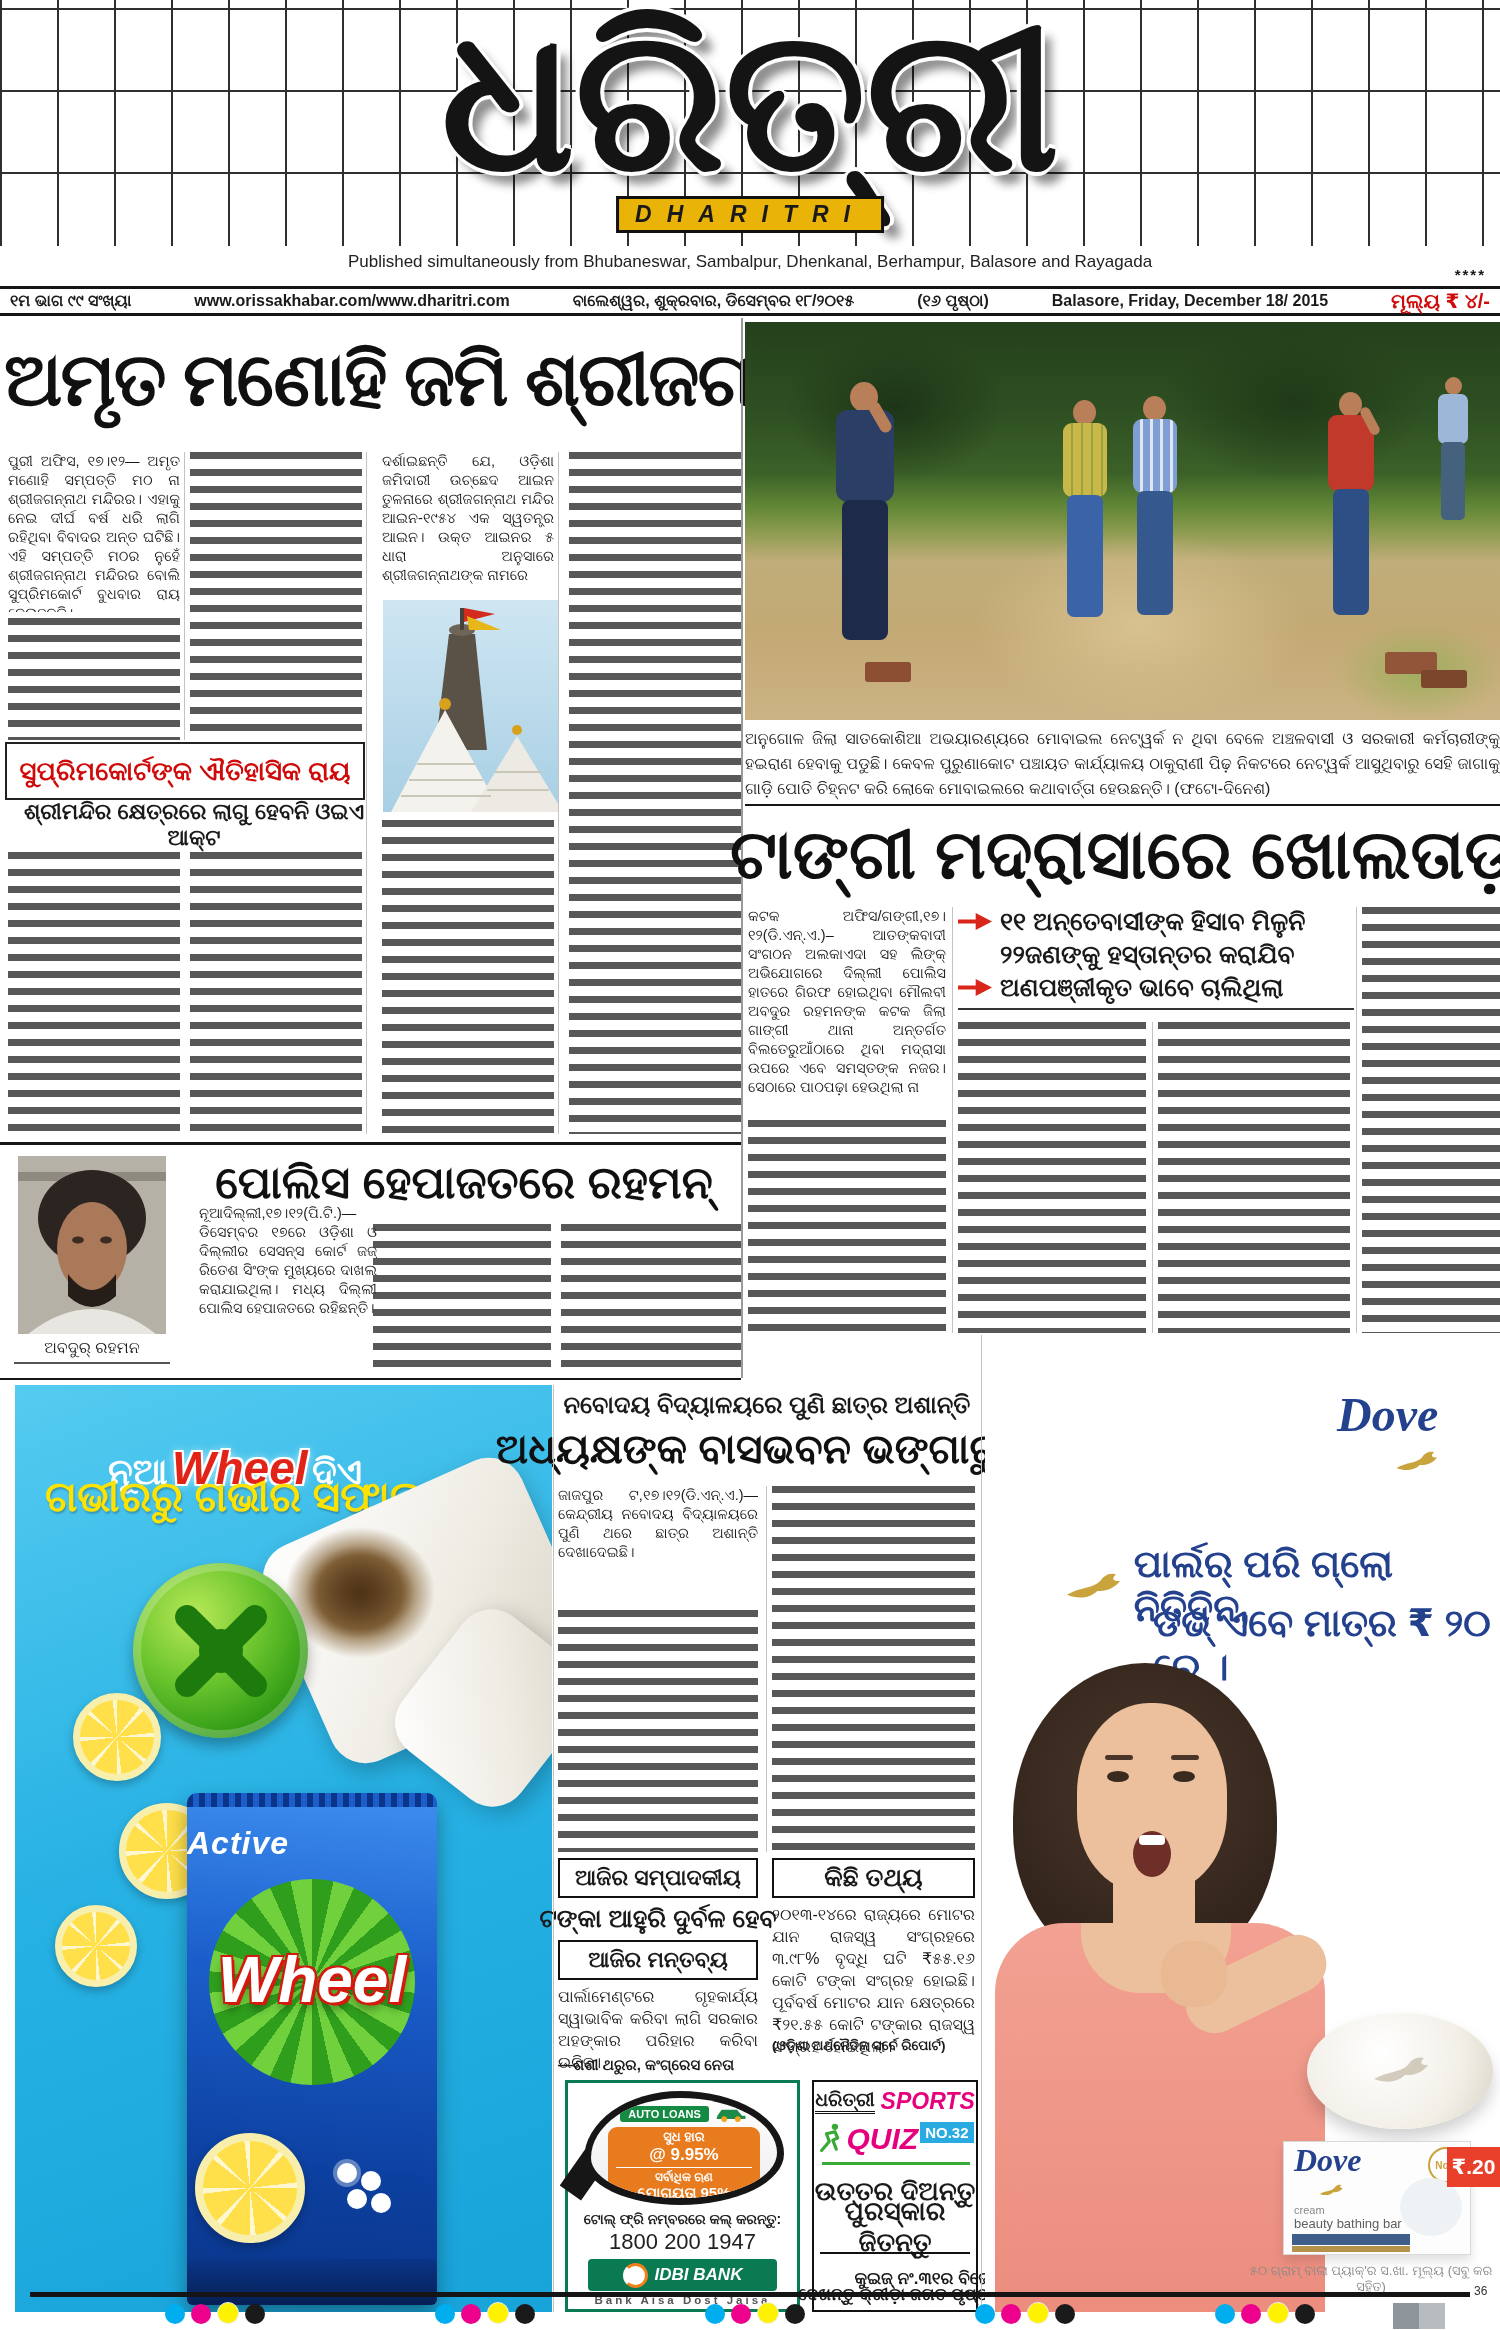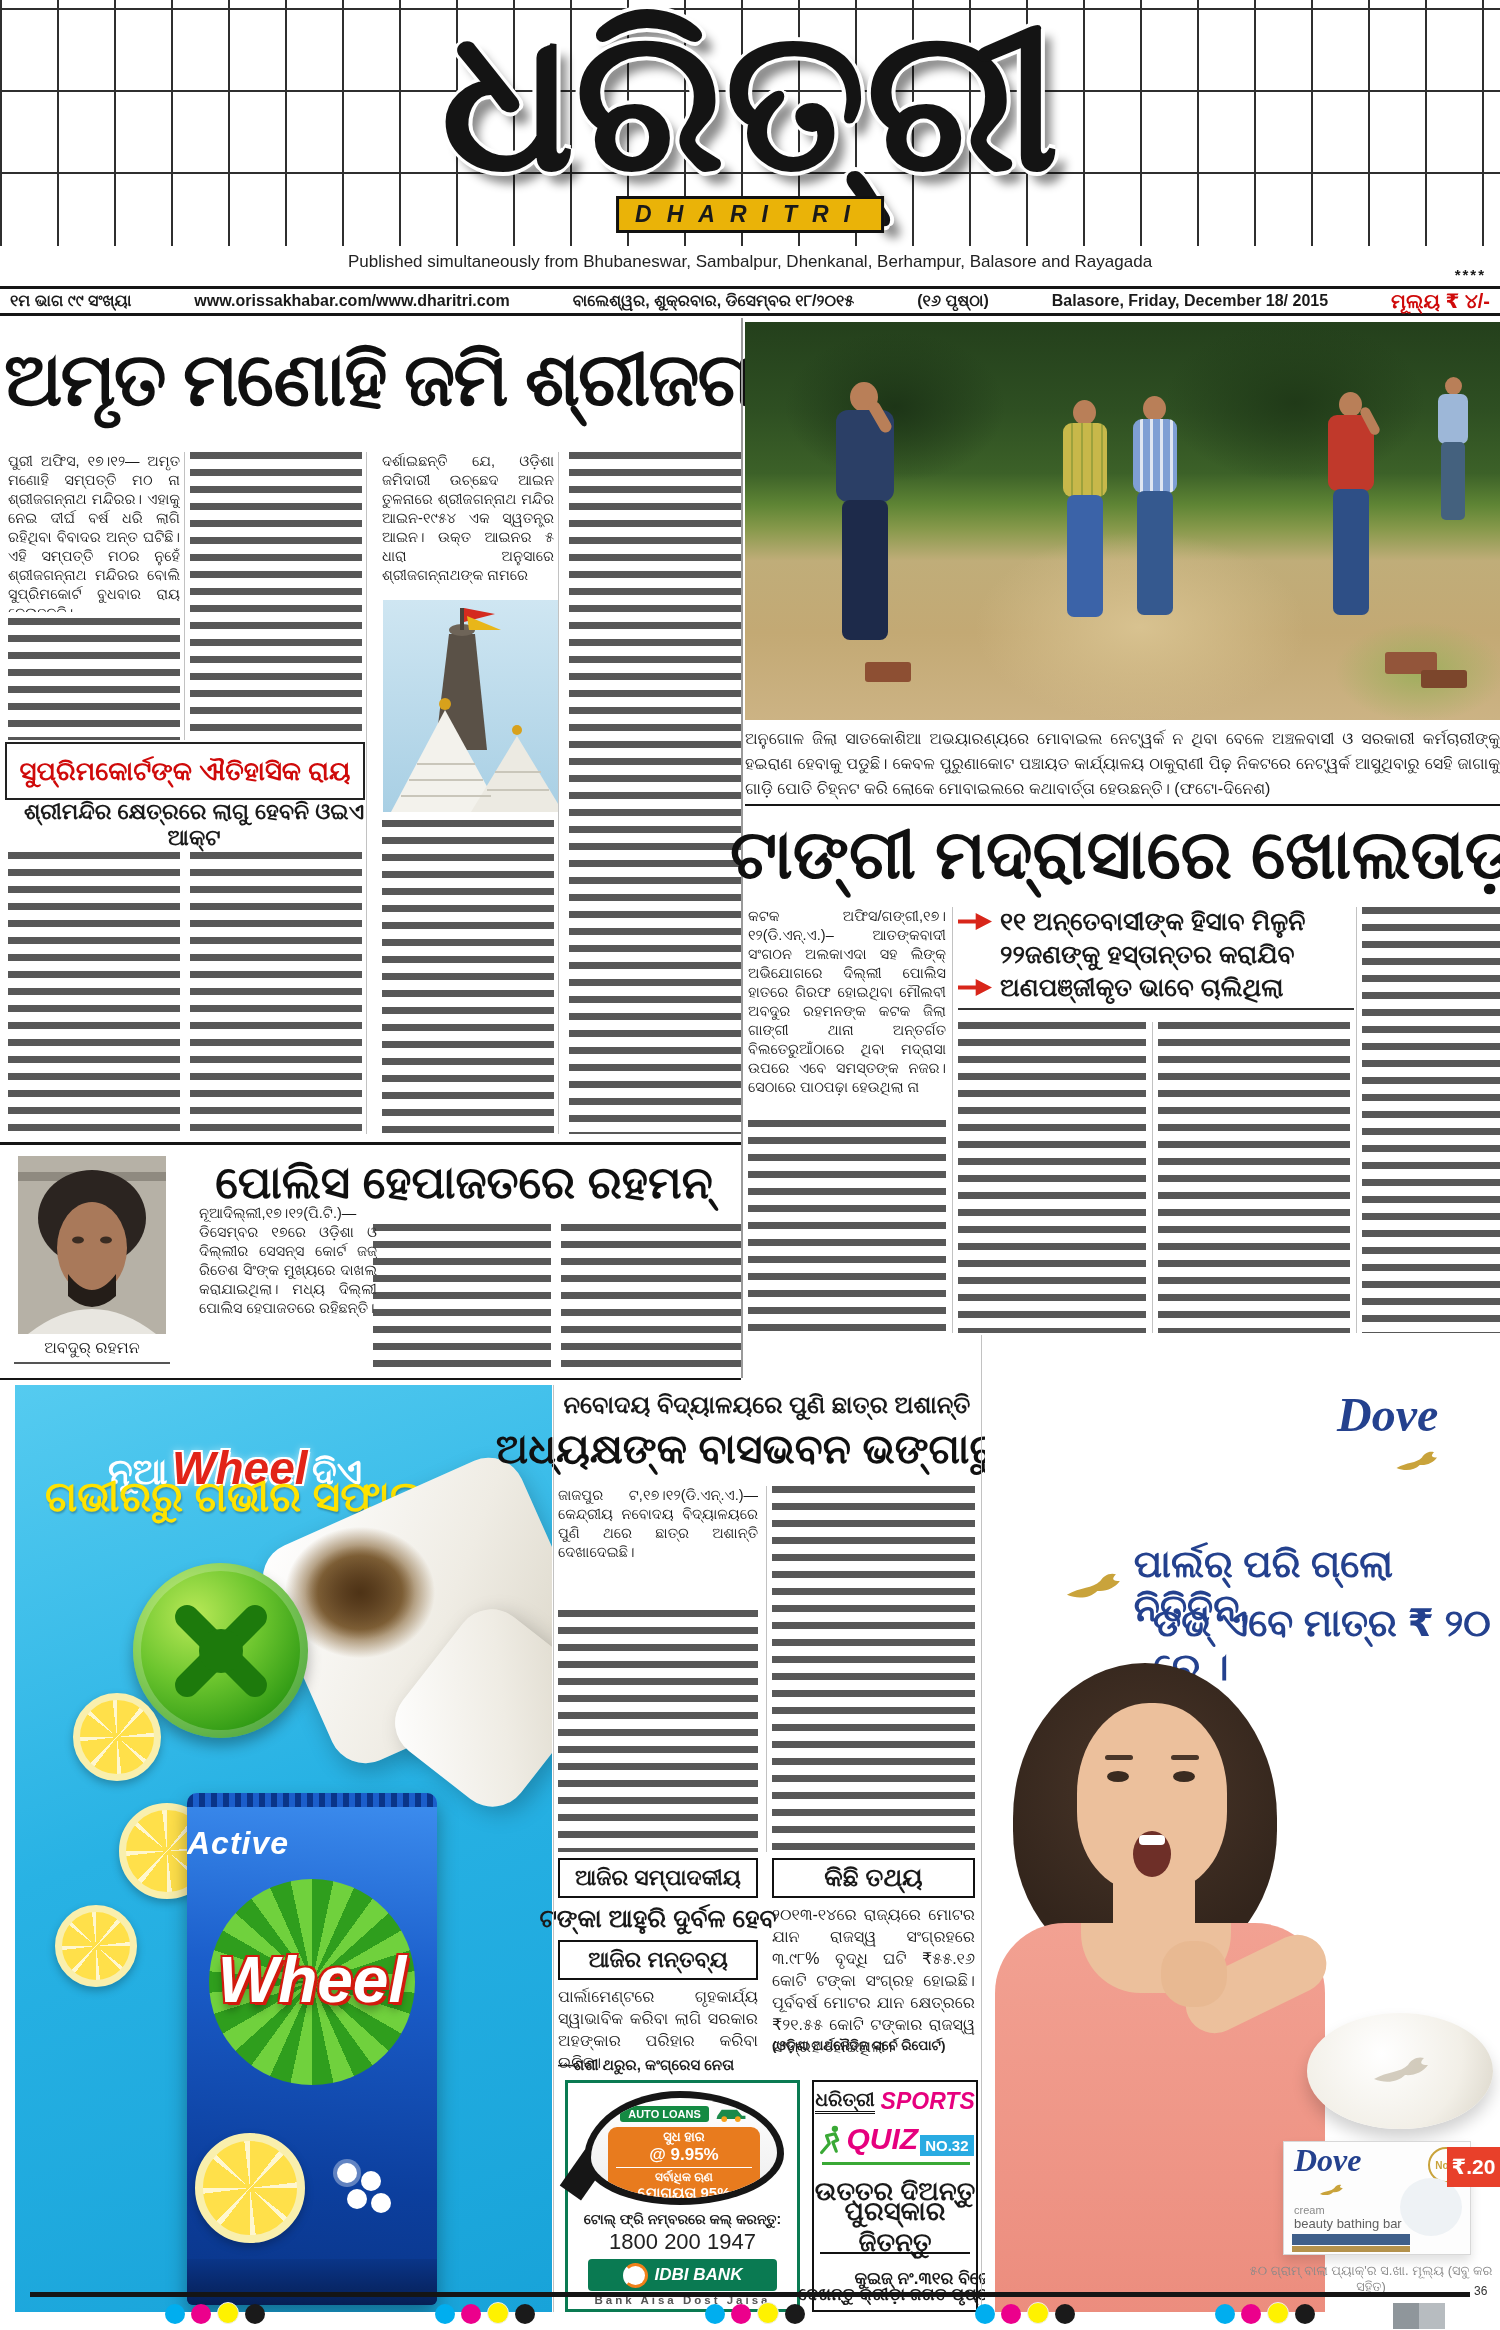--- a/index.html
+++ b/index.html
@@ -311,21 +311,21 @@
       <span style="font-weight:800;font-style:italic;font-size:17px;">IDBI BANK</span>
     </div>
     <div class="abs" style="left:0;top:211px;width:229px;text-align:center;font-size:11.5px;font-weight:bold;color:#555;letter-spacing:3px;">Bank Aisa Dost Jaisa</div>
   </div>
 
   <div class="abs quiz" style="left:812px;top:2080px;width:166px;height:232px;">
     <div class="abs" style="left:0;top:6px;width:162px;display:flex;justify-content:center;align-items:center;gap:6px;">
       <span style="font-size:19px;font-weight:800;border-bottom:3px double #111;">ଧରିତ୍ରୀ</span>
       <span class="mag" style="font-size:23px;">SPORTS</span>
     </div>
-    <div class="abs" style="left:0;top:40px;width:162px;display:flex;justify-content:center;align-items:flex-end;gap:2px;">
+    <div class="abs" style="left:0;top:40px;width:162px;display:flex;justify-content:center;align-items:flex-start;gap:2px;">
       <svg width="28" height="32" viewBox="0 0 40 44">
         <circle cx="27" cy="6" r="4.5" fill="#39a935"></circle>
         <path d="M8 40 L19 27 L15 16 L27 13 L31 22 L24 25 L29 38" stroke="#39a935" stroke-width="4.5" fill="none" stroke-linecap="round" stroke-linejoin="round"></path>
       </svg>
       <span class="mag" style="font-size:30px;">QUIZ</span>
       <span class="no32">NO.32</span>
     </div>
     <div class="abs" style="left:8px;top:80px;width:148px;height:3px;background:#39a935;"></div>
     <div class="abs ctr" style="left:0;top:92px;width:162px;height:34px;font-size:26px;font-weight:bold;">ଉତ୍ତର ଦିଅନ୍ତୁ</div>
     <div class="abs ctr" style="left:0;top:128px;width:162px;height:34px;font-size:26px;font-weight:bold;">ପୁରସ୍କାର ଜିତନ୍ତୁ</div>

